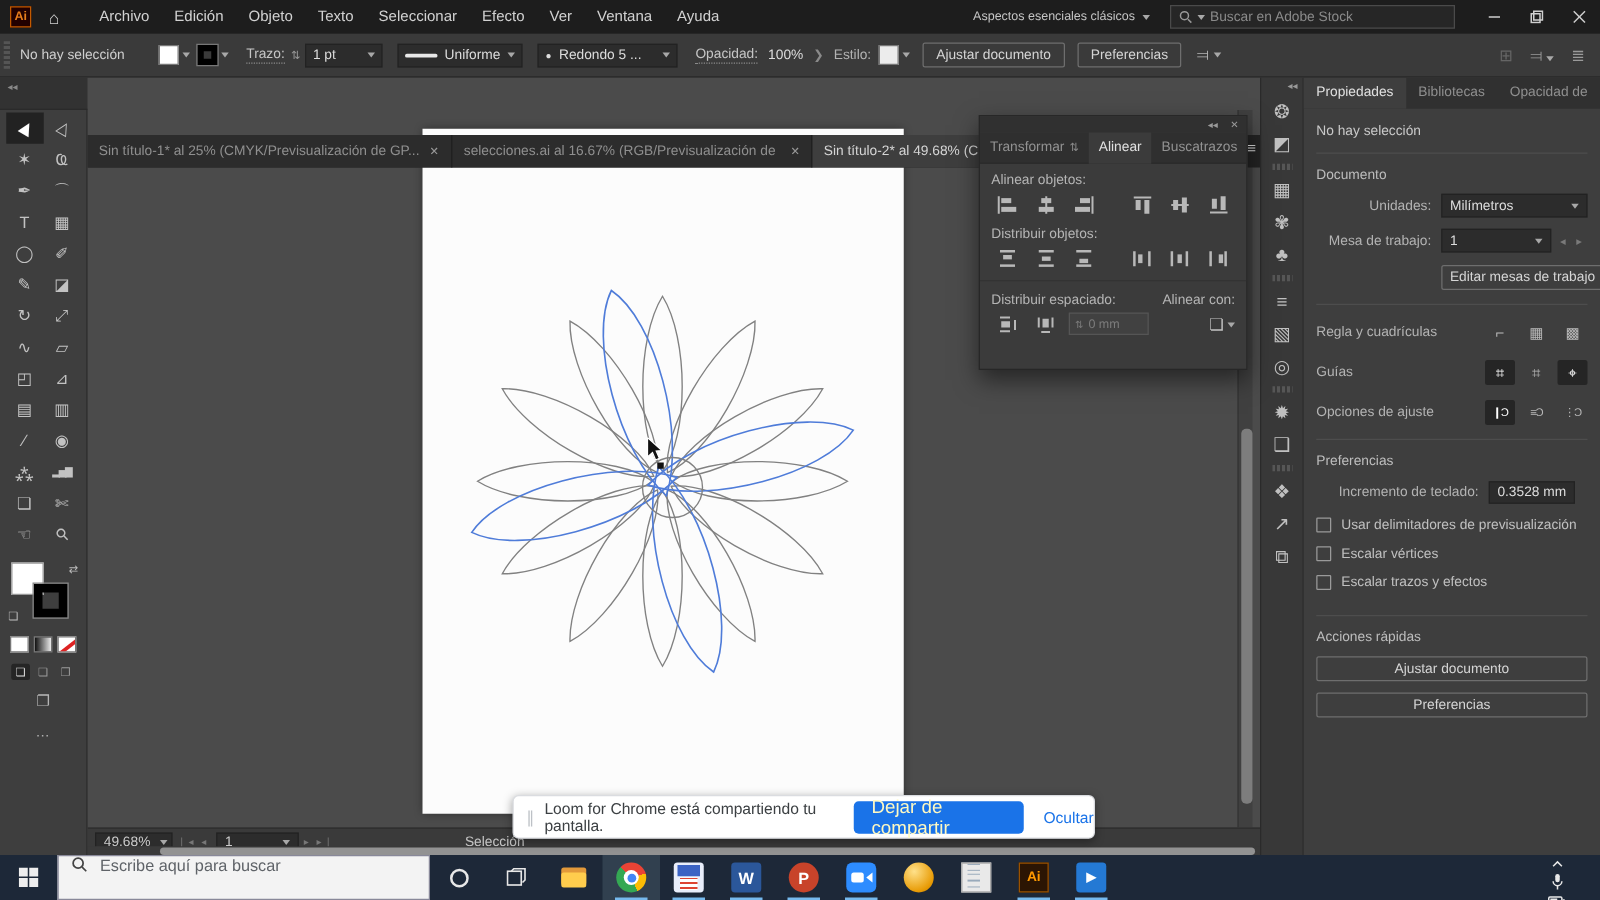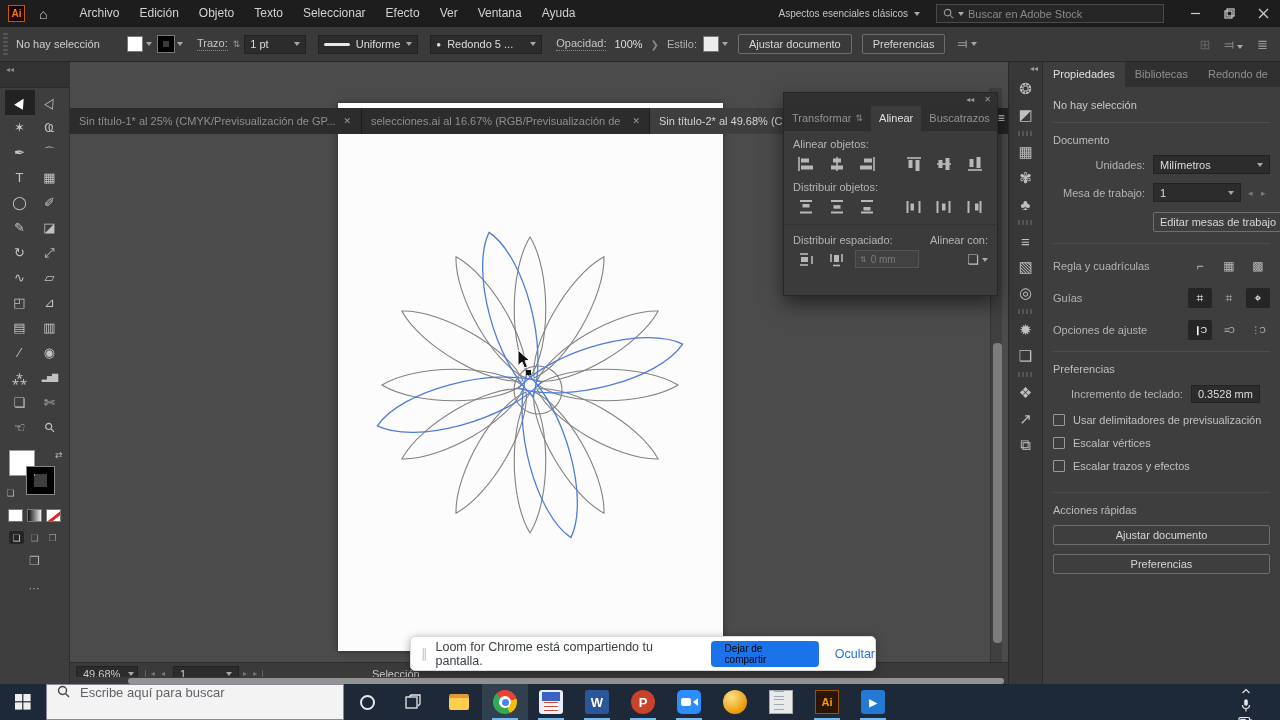--- a/index.html
+++ b/index.html
@@ -138,21 +138,21 @@
   .sb-box{background:#2c2c2c;border:1px solid #222;height:16px;display:flex;align-items:center;gap:8px;padding:0 6px;margin-left:6px;color:#ccc;}
   .sb-nav{color:#777;font-size:8px;margin:0 4px;letter-spacing:2px;}
   #sb-tool{margin-left:100px;color:#c6c6c6;}
   #hscroll{position:absolute;left:0px;bottom:0px;width:938px;height:7px;background:#3a3a3a;}
   #hthumb{position:absolute;left:58px;top:0.5px;width:876px;height:6px;background:#929292;border-radius:3px;}
 
   
   #loom{position:absolute;left:410px;top:636px;width:466px;height:35px;background:#fff;border:1px solid #dadce0;border-radius:5px;box-shadow:0 2px 8px rgba(0,0,0,.35);display:flex;align-items:center;z-index:50;}
   #loom-grip{color:#bdc1c6;font-size:13px;margin:0 8px 0 10px;}
   #loom-msg{color:#3c4043;font-size:12.5px;}
-  #loom-stop{margin-left:14px;background:#1a73e8;color:#000000;font-size:10px;height:26px;display:flex;align-items:center;padding:0 14px;border-radius:4px;}
+  #loom-stop{margin-left:14px;background:#1a73e8;color:#fef9c3;font-size:15px;height:26px;display:flex;align-items:center;padding:0 14px;border-radius:4px;}
   #loom-hide{margin-left:16px;color:#1a73e8;font-size:12.5px;}
 
   
   #taskbar{position:absolute;left:0;top:684px;width:1280px;height:36px;background:#1d2838;display:flex;align-items:stretch;z-index:60;}
   #start-btn{width:46px;display:flex;align-items:center;justify-content:center;}
   #tb-search{width:298px;background:#f3f3f3;border:1px solid #889;display:flex;align-items:flex-start;gap:10px;padding:0 10px;color:#5f6368;font-size:13px;}
   #tb-search svg{flex:0 0 auto;}
   #cortana{width:46px;display:flex;align-items:center;justify-content:center;}
   #cortana .ring{width:15px;height:15px;border:2px solid #e8e8e8;border-radius:50%;}
   #taskview{width:46px;display:flex;align-items:center;justify-content:center;}
@@ -624,21 +624,21 @@
       <div class="dock-btn">
         <span>⧉</span>
       </div>
     </div>
 </div>
 
 <div id="props">
   <div id="prop-tabs">
     <div class="ptab active">Propiedades</div>
     <div class="ptab">Bibliotecas</div>
-    <div class="ptab">Redondo de</div>
+    <div class="ptab">Opacidad de</div>
   </div>
   <div class="pad">
     <div id="no-sel">No hay selección</div>
     <div class="divider"></div>
     <div class="sect">Documento</div>
     <div class="frow">
       <span class="flabel">Unidades:</span>
       <div class="fbox">
         <span>Milímetros</span>
           <span class="caret"></span>

